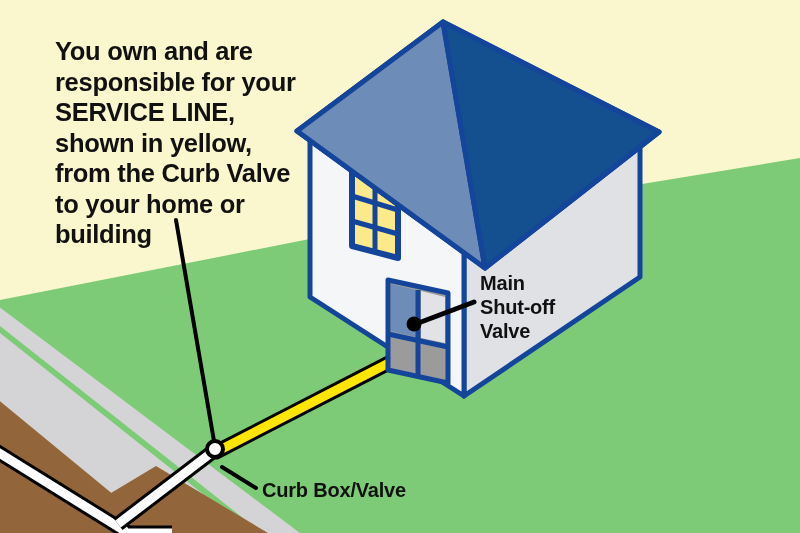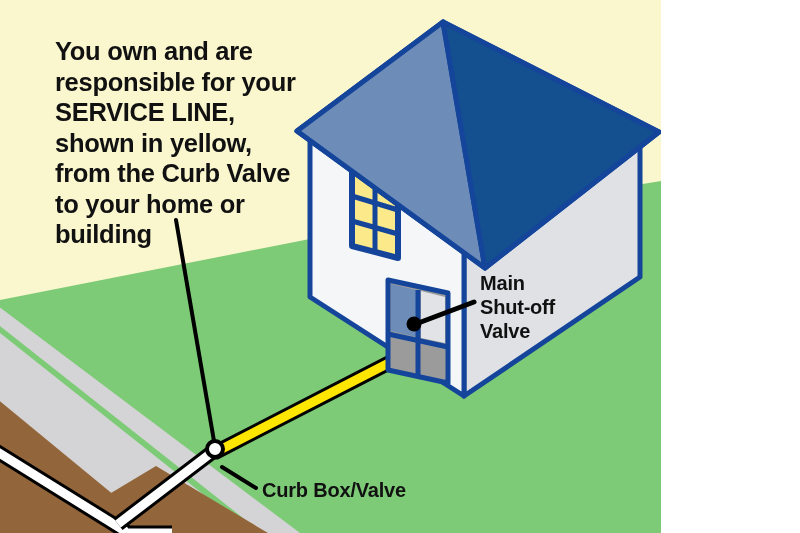--- a/index.html
+++ b/index.html
@@ -5,21 +5,21 @@
   html, body {
     margin: 0;
     padding: 0;
     background: #ffffff;
   }
   body {
     font-family: "Liberation Sans", sans-serif;
   }
   #diagram-root {
     position: relative;
-    width: 661px;
+    width: 800px;
     height: 533px;
     overflow: hidden;
     background: #faf7ce;
   }
   #scene {
     position: absolute;
     inset: 0;
     width: 800px;
     height: 533px;
     display: block;

